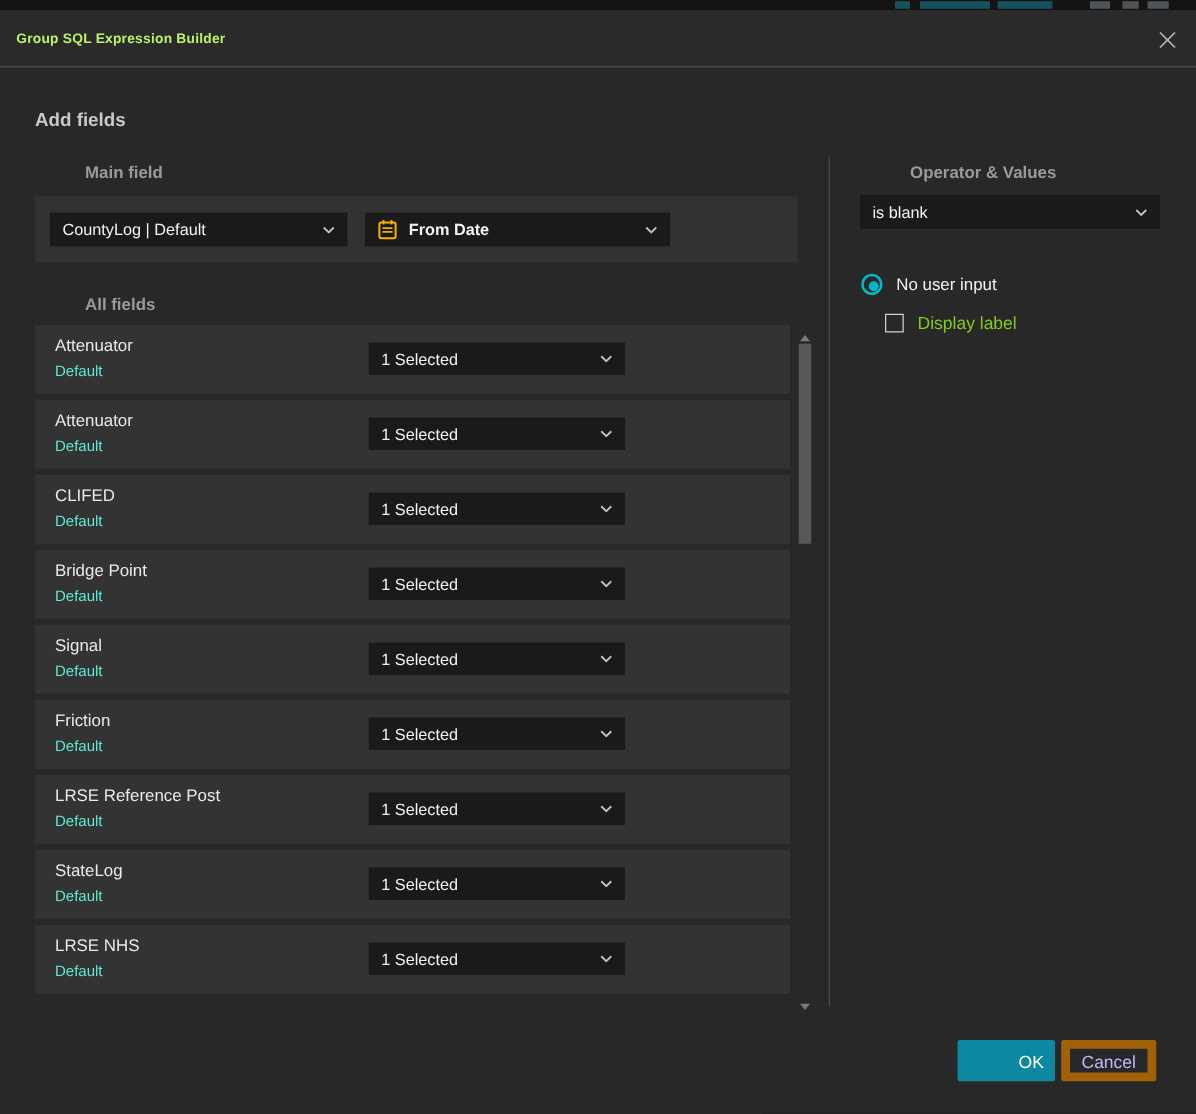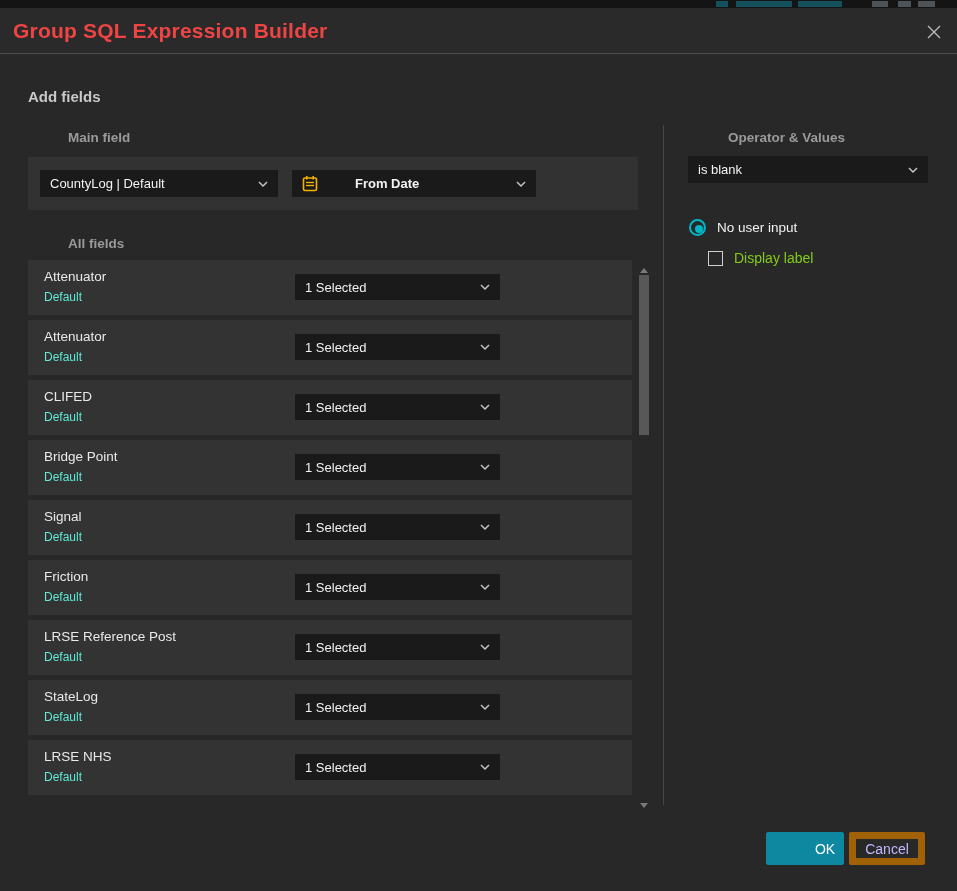--- a/index.html
+++ b/index.html
@@ -9,32 +9,32 @@
 
   
   .backdrop-frag{position:absolute;top:1px;height:6px;}
   .frag-teal{background:#15515c;}
   .frag-gray{background:#4d5356;}
 
   .dialog{position:absolute;left:0;top:8px;width:957px;height:883px;background:#282828;}
 
   .dlg-header{position:absolute;left:0;top:0;width:957px;height:46px;
     border-bottom:1px solid #4c4c4c;background:#2a2a2a;}
-  .dlg-title{position:absolute;left:13px;top:0;line-height:46px;font-size:21px;
-    font-weight:700;color:#ef4444;letter-spacing:.2px;}
+  .dlg-title{position:absolute;left:13px;top:0;line-height:46px;font-size:11px;
+    font-weight:700;color:#bef264;letter-spacing:.2px;}
   .close-btn{position:absolute;right:12px;top:13px;width:22px;height:22px;cursor:pointer;
     display:flex;align-items:center;justify-content:center;background:transparent;border:0;padding:0;}
 
   .sec-heading{position:absolute;left:28px;font-size:15px;font-weight:700;color:#c9c9c9;}
   .sub-heading{position:absolute;font-size:13.5px;font-weight:700;color:#9a9a9a;margin-left:40px;}
 
   .main-panel{position:absolute;left:28px;top:149px;width:610px;height:53px;background:#323232;}
 
   .select{background:#1a1a1a;display:flex;align-items:center;padding:0 10px;
-    color:#f2f2f2;font-size:13px;cursor:pointer;gap:28px;}
+    color:#f2f2f2;font-size:13px;cursor:pointer;}
   .select .sel-label{flex:1;white-space:nowrap;overflow:hidden;}
   .select svg{flex:none;}
   .main-panel .select{position:absolute;top:13px;height:27px;}
   .sel-layer{left:12px;width:238px;}
   .sel-field{left:264px;width:244px;font-weight:bold;}
   .cal-icon{margin-right:9px;flex:none;display:inline-flex;}
 
   .field-list{position:absolute;left:28px;top:252px;width:604px;}
   .field-row{position:relative;width:604px;height:55px;margin-bottom:5px;background:#333333;}
   .f-name{position:absolute;left:16px;top:9px;font-size:13.5px;color:#e9e9e9;}

